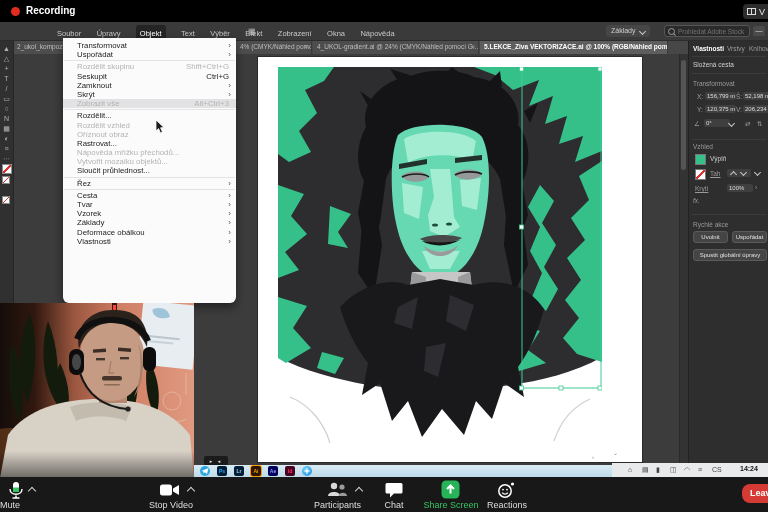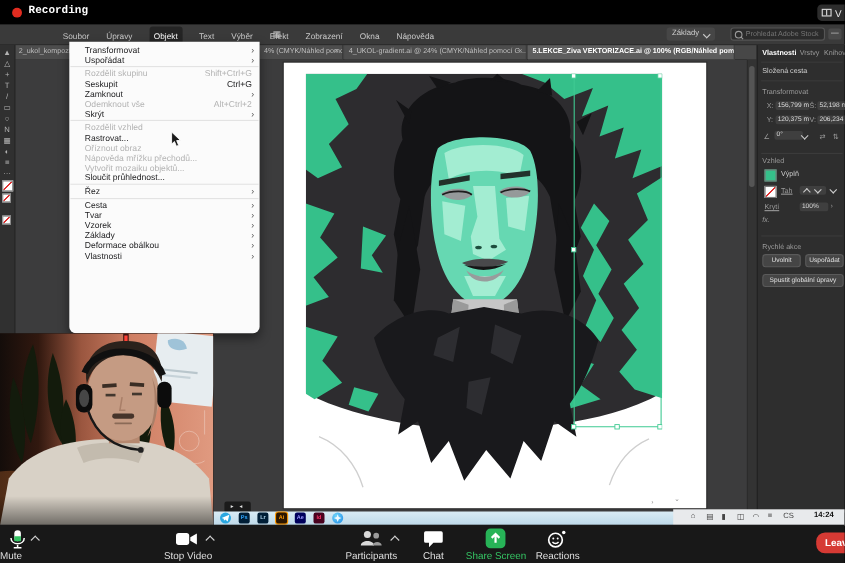--- a/index.html
+++ b/index.html
@@ -3,21 +3,21 @@
 <meta charset="utf-8">
 <style>
   html,body{margin:0;padding:0;background:#000;}
   #stage{position:relative;width:768px;height:512px;overflow:hidden;background:#000;
          font-family:"Liberation Sans",sans-serif;-webkit-font-smoothing:antialiased;}
   .abs{position:absolute;}
 
   
   #topbar{left:0;top:0;width:768px;height:22px;background:#000;z-index:70;}
   #recdot{left:11px;top:7px;width:9px;height:9px;border-radius:50%;background:#e12c20;}
-  #reclabel{left:26px;top:5px;color:#fff;font-size:10px;font-weight:bold;font-family:Liberation Mono, monospace;}
+  #reclabel{left:26px;top:5px;color:#fff;font-size:10px;font-weight:bold;}
   #viewbtn{left:743px;top:4px;width:30px;height:15px;background:#2d2d2d;border-radius:4px;
            color:#e8e8e8;font-size:9px;display:flex;align-items:center;gap:3px;padding-left:4px;box-sizing:border-box;}
   .gridico{width:9px;height:7px;border:1px solid #ddd;position:relative;box-sizing:border-box;}
   .gridico::after{content:"";position:absolute;left:3px;top:0;width:1px;height:5px;background:#ddd;}
 
   
   #appbar{left:0;top:22px;width:768px;height:18px;background:#3a3a3a;border-bottom:1px solid #2c2c2c;z-index:10;}
   .mbitem{display:inline-block;color:#c9c9c9;font-size:7.5px;line-height:17px;margin-right:11px;}
   .mbitem.active{background:#242424;color:#fff;border-radius:3px;padding:0 4px;}
   #mbitems{position:absolute;left:57px;top:0;}
@@ -287,26 +287,27 @@
     <div class="pbtn" style="left:4px;top:209px;width:72px;">Spustit globální úpravy</div>
   </div>
 
   <div id="objmenu" class="abs">
     <div class="mi"><span>Transformovat</span><span class="ar">›</span></div>
     <div class="mi"><span>Uspořádat</span><span class="ar">›</span></div>
     <div class="msep"></div>
     <div class="mi dis"><span>Rozdělit skupinu</span><span class="sc">Shift+Ctrl+G</span></div>
     <div class="mi"><span>Seskupit</span><span class="sc">Ctrl+G</span></div>
     <div class="mi"><span>Zamknout</span><span class="ar">›</span></div>
-    <div class="mi dis"><span>Odemknout vše</span><span class="sc">Alt+Ctrl+2</span></div>
     <div class="mi"><span>Skrýt</span><span class="ar">›</span></div>
+    <div class="mi dis hl"><span>Zobrazit vše</span><span class="sc">Alt+Ctrl+3</span></div>
     <div class="msep"></div>
+    <div class="mi"><span>Rozdělit...</span></div>
     <div class="mi dis"><span>Rozdělit vzhled</span></div>
+    <div class="mi dis"><span>Oříznout obraz</span></div>
     <div class="mi"><span>Rastrovat...</span></div>
-    <div class="mi dis"><span>Oříznout obraz</span></div>
     <div class="mi dis"><span>Nápověda mřížku přechodů...</span></div>
     <div class="mi dis"><span>Vytvořit mozaiku objektů...</span></div>
     <div class="mi"><span>Sloučit průhlednost...</span></div>
     <div class="msep"></div>
     <div class="mi"><span>Řez</span><span class="ar">›</span></div>
     <div class="msep"></div>
     <div class="mi"><span>Cesta</span><span class="ar">›</span></div>
     <div class="mi"><span>Tvar</span><span class="ar">›</span></div>
     <div class="mi"><span>Vzorek</span><span class="ar">›</span></div>
     <div class="mi"><span>Základy</span><span class="ar">›</span></div>

